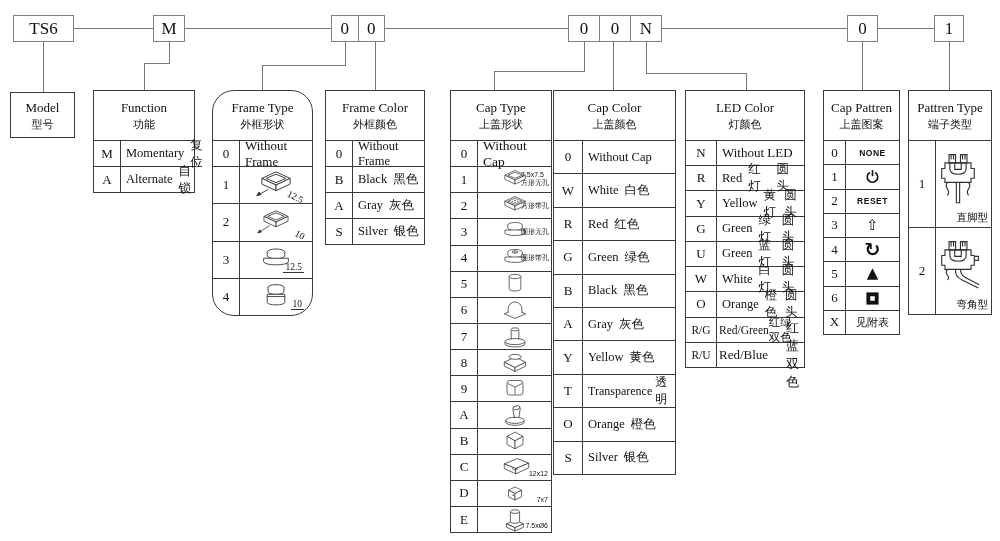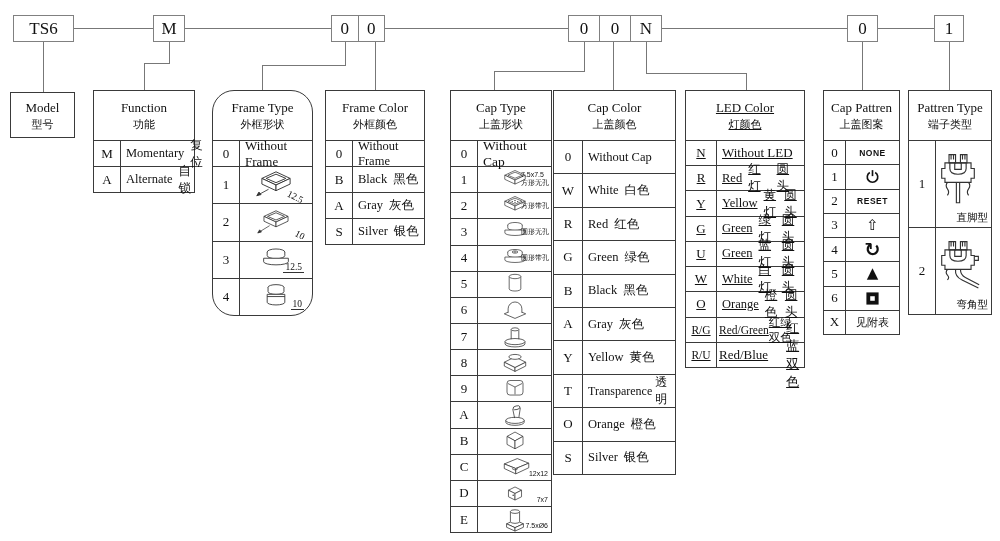--- a/index.html
+++ b/index.html
@@ -539,21 +539,21 @@
       <div class="row">
         <div class="key" style="flex:0 0 28px;">S</div>
         <div class="val">
             <span>Silver</span>
             <span>银色</span>
           </div>
       </div>
     </div>
   </div>
 
-  <div class="tbl" style="left:685px;width:120px;height:278px;text-decoration:underline;">
+  <div class="tbl" style="left:685px;width:120px;height:278px;">
     <div class="hdr">
       <div>LED Color</div>
       <div class="zhtxt">灯颜色</div>
     </div>
     <div class="rows">
       <div class="row">
         <div class="key" style="flex:0 0 30px;">N</div>
         <div class="val" style="font-size:13px;">
             <span>Without LED</span>
           </div>

